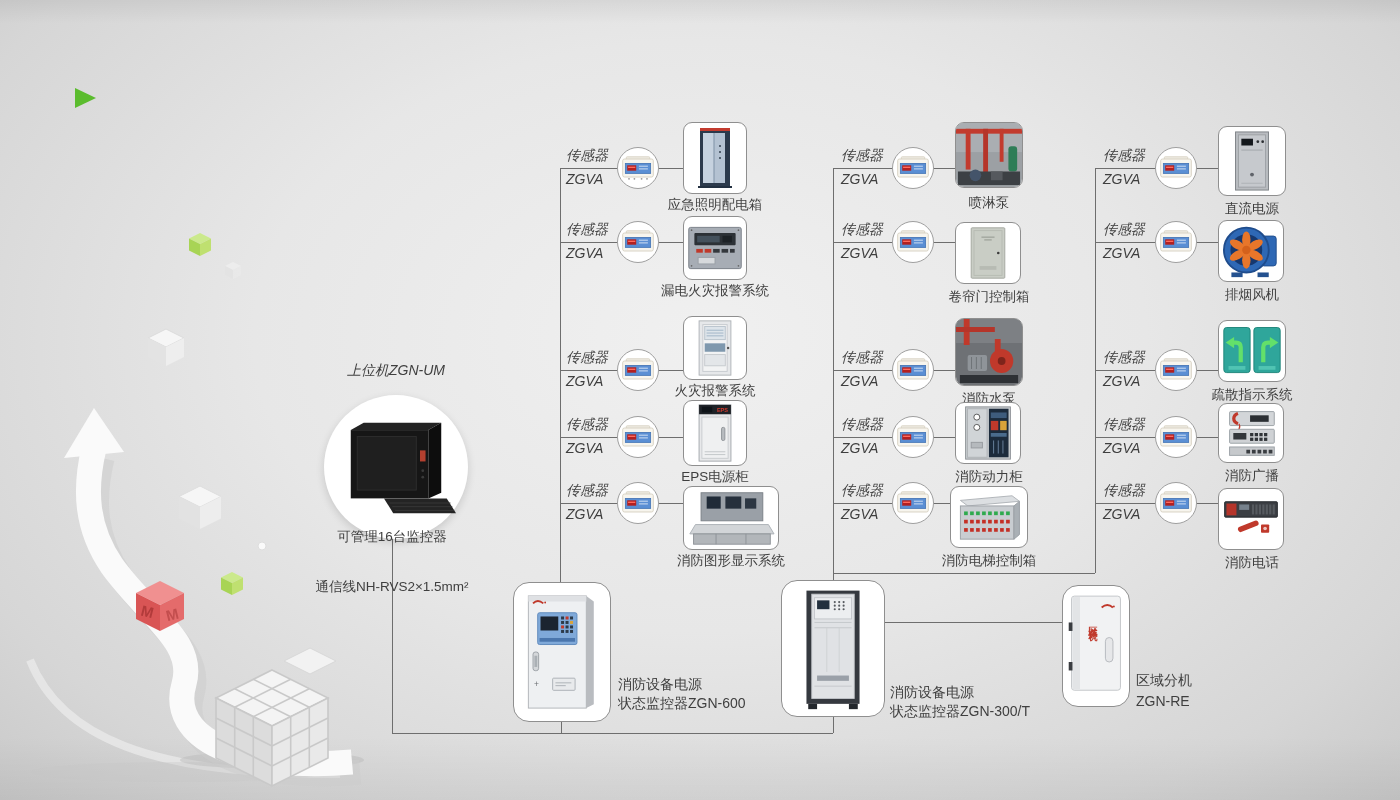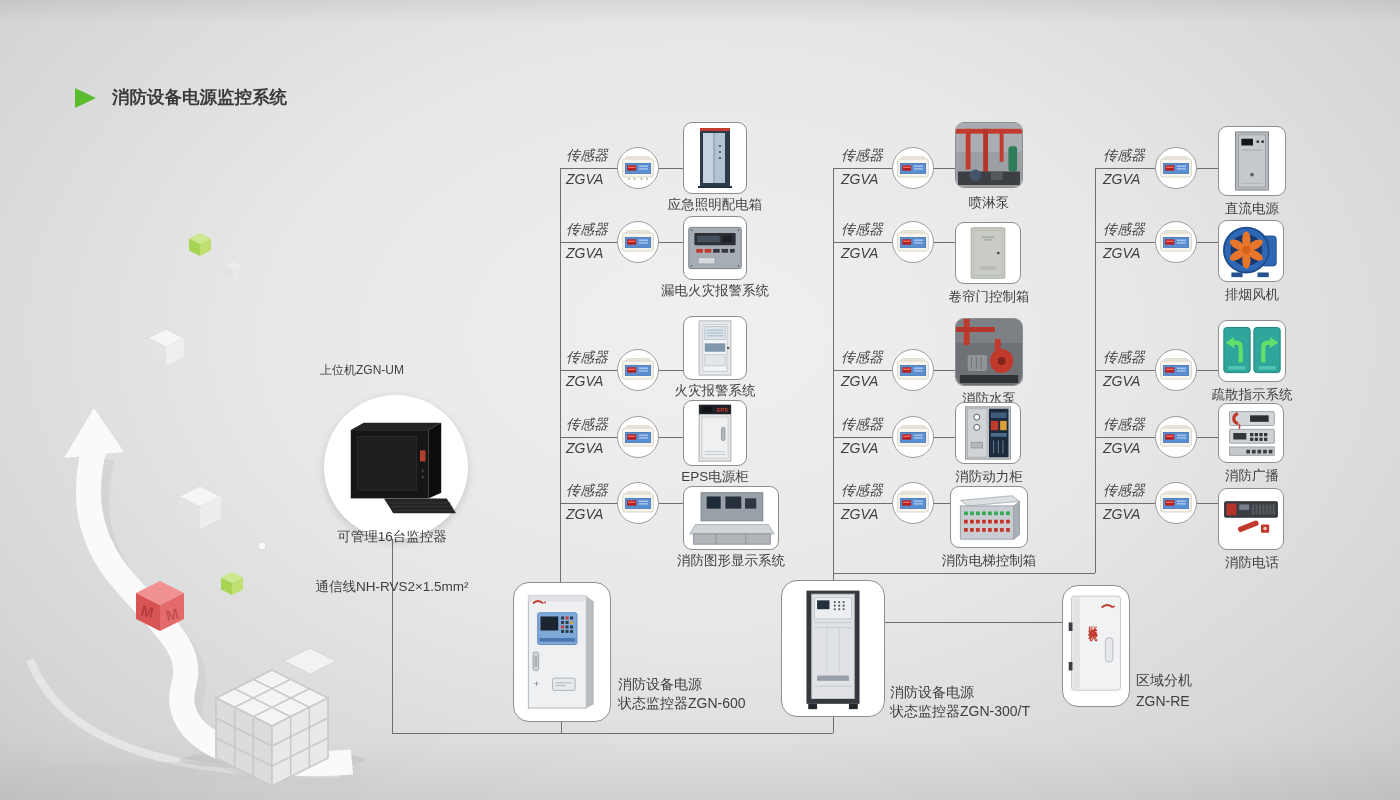--- a/index.html
+++ b/index.html
@@ -21,21 +21,21 @@
   .sensor-lbl{position:absolute;color:#3f3f3f;font-size:14px;line-height:15px;white-space:nowrap;font-style:italic;}
   .card{position:absolute;background:#fff;border:1px solid #8f8f8f;border-radius:9px;
     display:flex;align-items:center;justify-content:center;box-sizing:border-box;overflow:hidden;}
   .card.big{border-radius:16px;}
   .sensor{position:absolute;width:42px;height:42px;border-radius:50%;background:#fff;
     border:1px solid #9f9f9f;display:flex;align-items:center;justify-content:center;box-sizing:border-box;}
   .devlbl{position:absolute;width:160px;text-align:center;font-size:13.5px;color:#3f3f3f;white-space:nowrap;}
   .monlbl{position:absolute;font-size:14px;color:#3f3f3f;line-height:19px;white-space:nowrap;}
   .host-circle{position:absolute;left:324px;top:395px;width:144px;height:144px;border-radius:50%;
     background:#fff;box-shadow:0 3px 8px rgba(0,0,0,.14);display:flex;align-items:center;justify-content:center;}
-  .host-lbl{position:absolute;left:320px;top:362px;width:152px;font-size:12px;color:#3f3f3f;white-space:nowrap;}
+  .host-lbl{position:absolute;left:320px;top:362px;width:152px;text-align:center;font-size:14px;color:#3f3f3f;white-space:nowrap;font-style:italic;}
   .host-note{position:absolute;width:260px;text-align:center;font-size:13.5px;color:#3f3f3f;white-space:nowrap;}
   .re-vtext{position:absolute;left:23px;top:33px;writing-mode:vertical-rl;font-size:9px;
     letter-spacing:2px;color:#c0392b;font-weight:700;}
 </style>
 </head>
 <body>
 
 <div class="stage">
 
   <svg style="position:absolute;left:0;top:60px" width="380" height="740" viewBox="0 0 380 740">
@@ -94,21 +94,20 @@
         <line x1="216" y1="678" x2="272" y2="706"></line>
       <line x1="290.7" y1="656.7" x2="290.7" y2="716.7"></line>
         <line x1="309.3" y1="647.3" x2="309.3" y2="707.3"></line>
       <line x1="272" y1="686" x2="328" y2="658"></line>
         <line x1="272" y1="706" x2="328" y2="678"></line>
     </g>
   </svg>
 
   <div class="tri"></div>
   <div class="title">
-    <div>消防设备电源监控系统</div>
   </div>
 
   <div class="wire wv" style="left:560px;top:168px;height:414px"></div>
   <div class="wire wv" style="left:833px;top:168px;height:412px"></div>
   <div class="wire wv" style="left:1095px;top:168px;height:405px"></div>
   <div class="wire wh" style="left:833px;top:573px;width:262px"></div>
   <div class="wire wv" style="left:392px;top:538px;height:195px"></div>
   <div class="wire wv" style="left:561px;top:722px;height:11px"></div>
   <div class="wire wv" style="left:833px;top:717px;height:16px"></div>
   <div class="wire wh" style="left:885px;top:622px;width:177px"></div>

